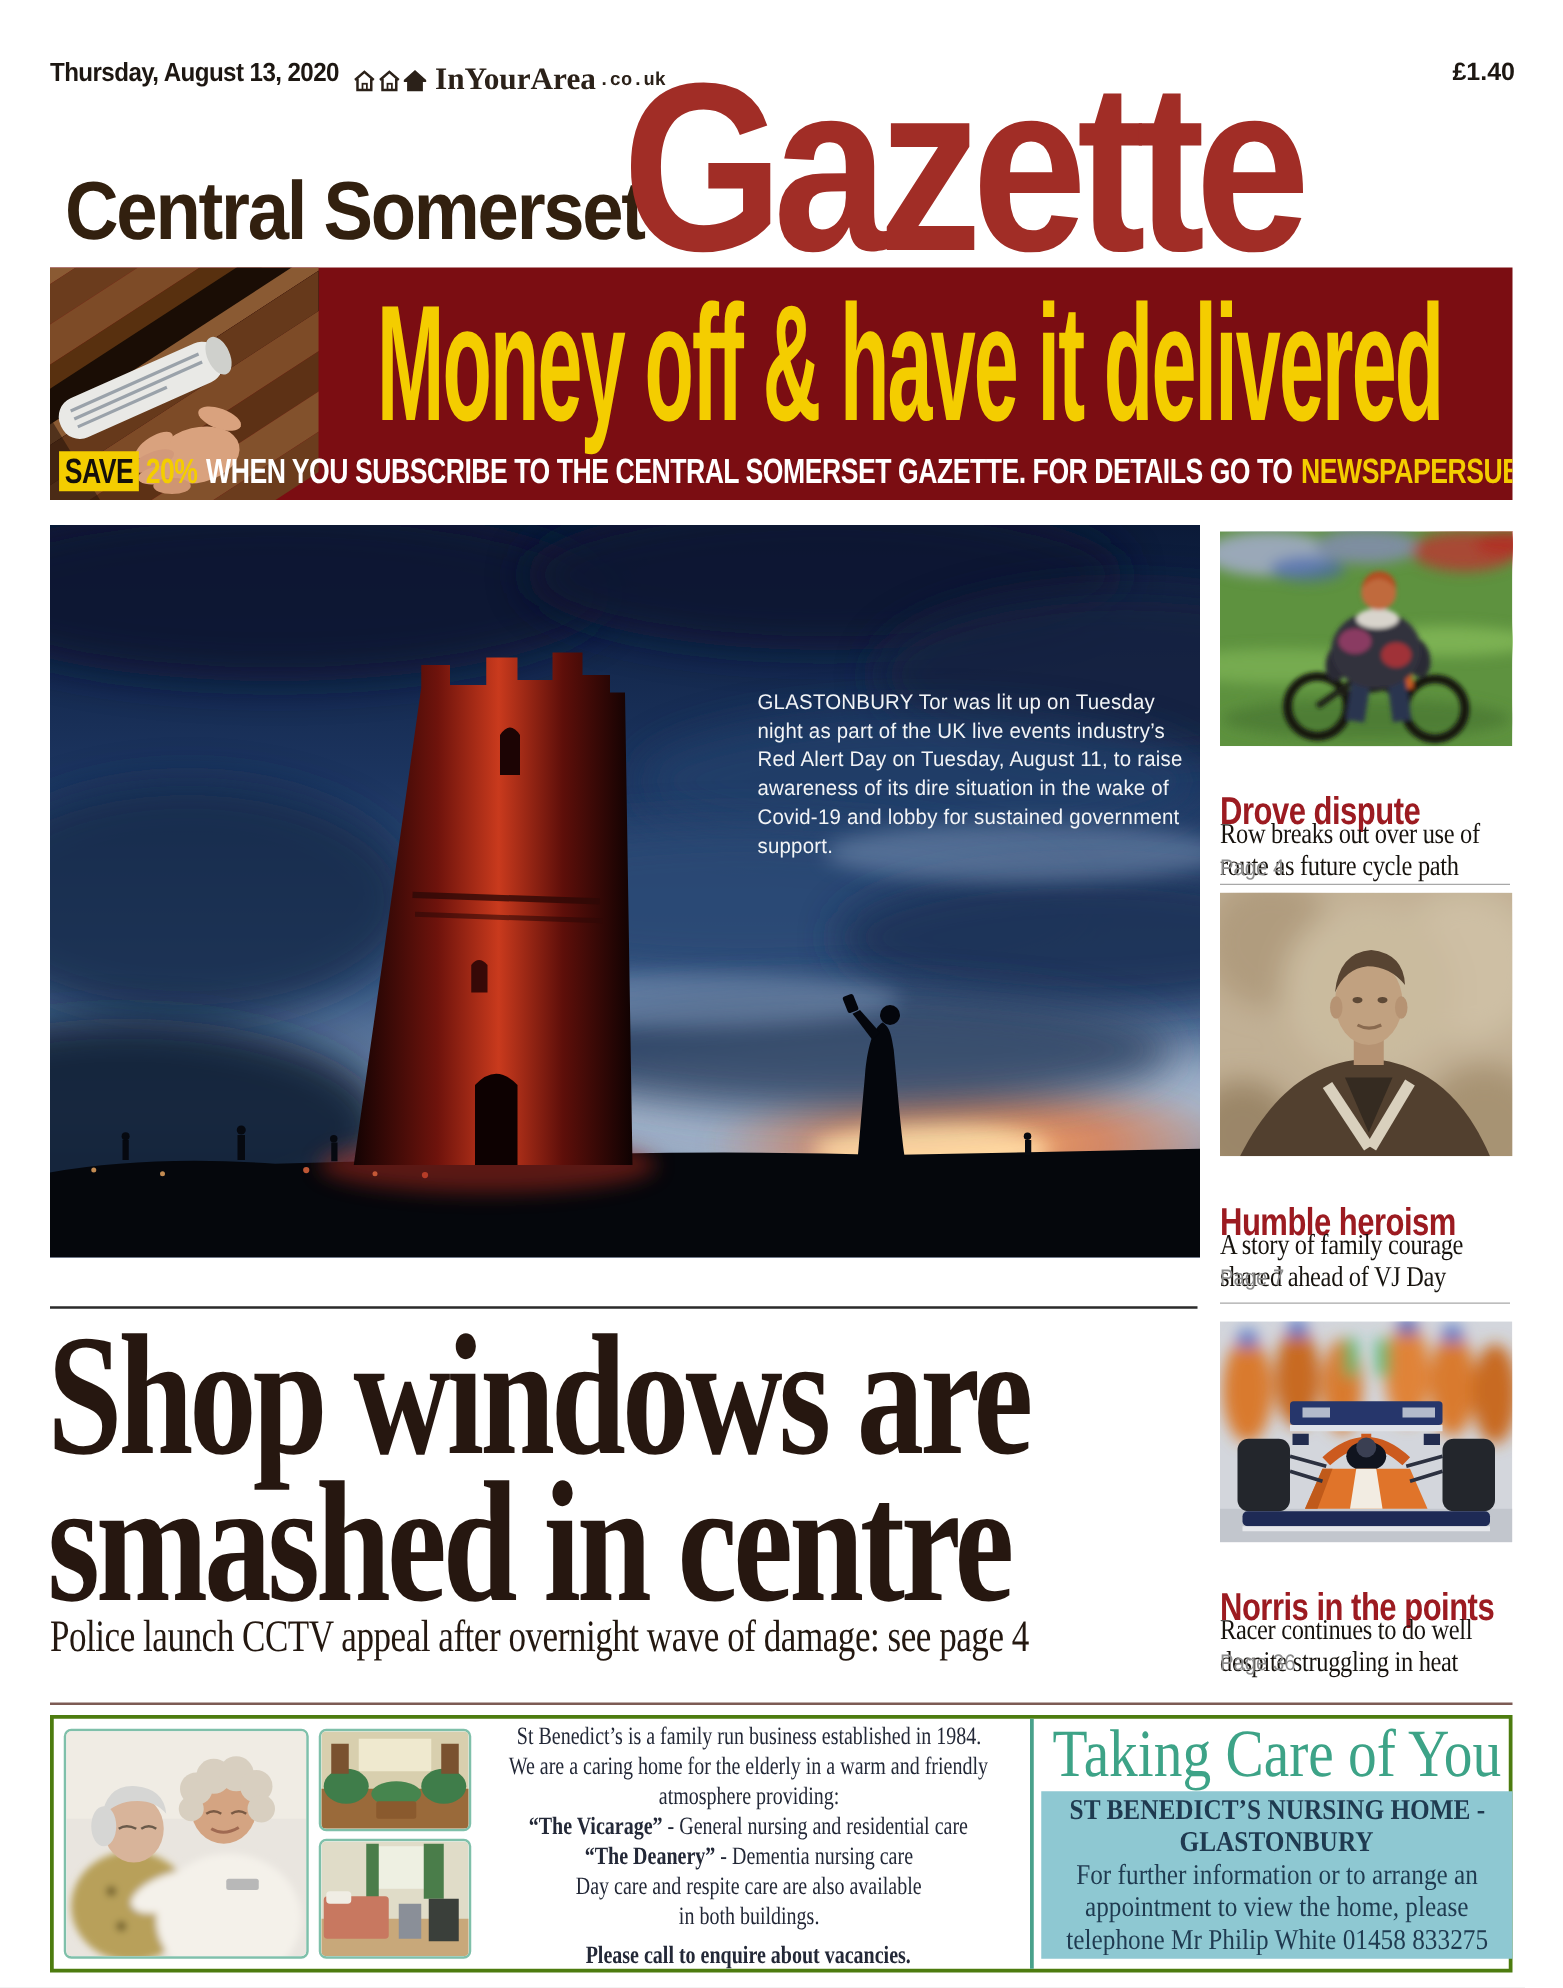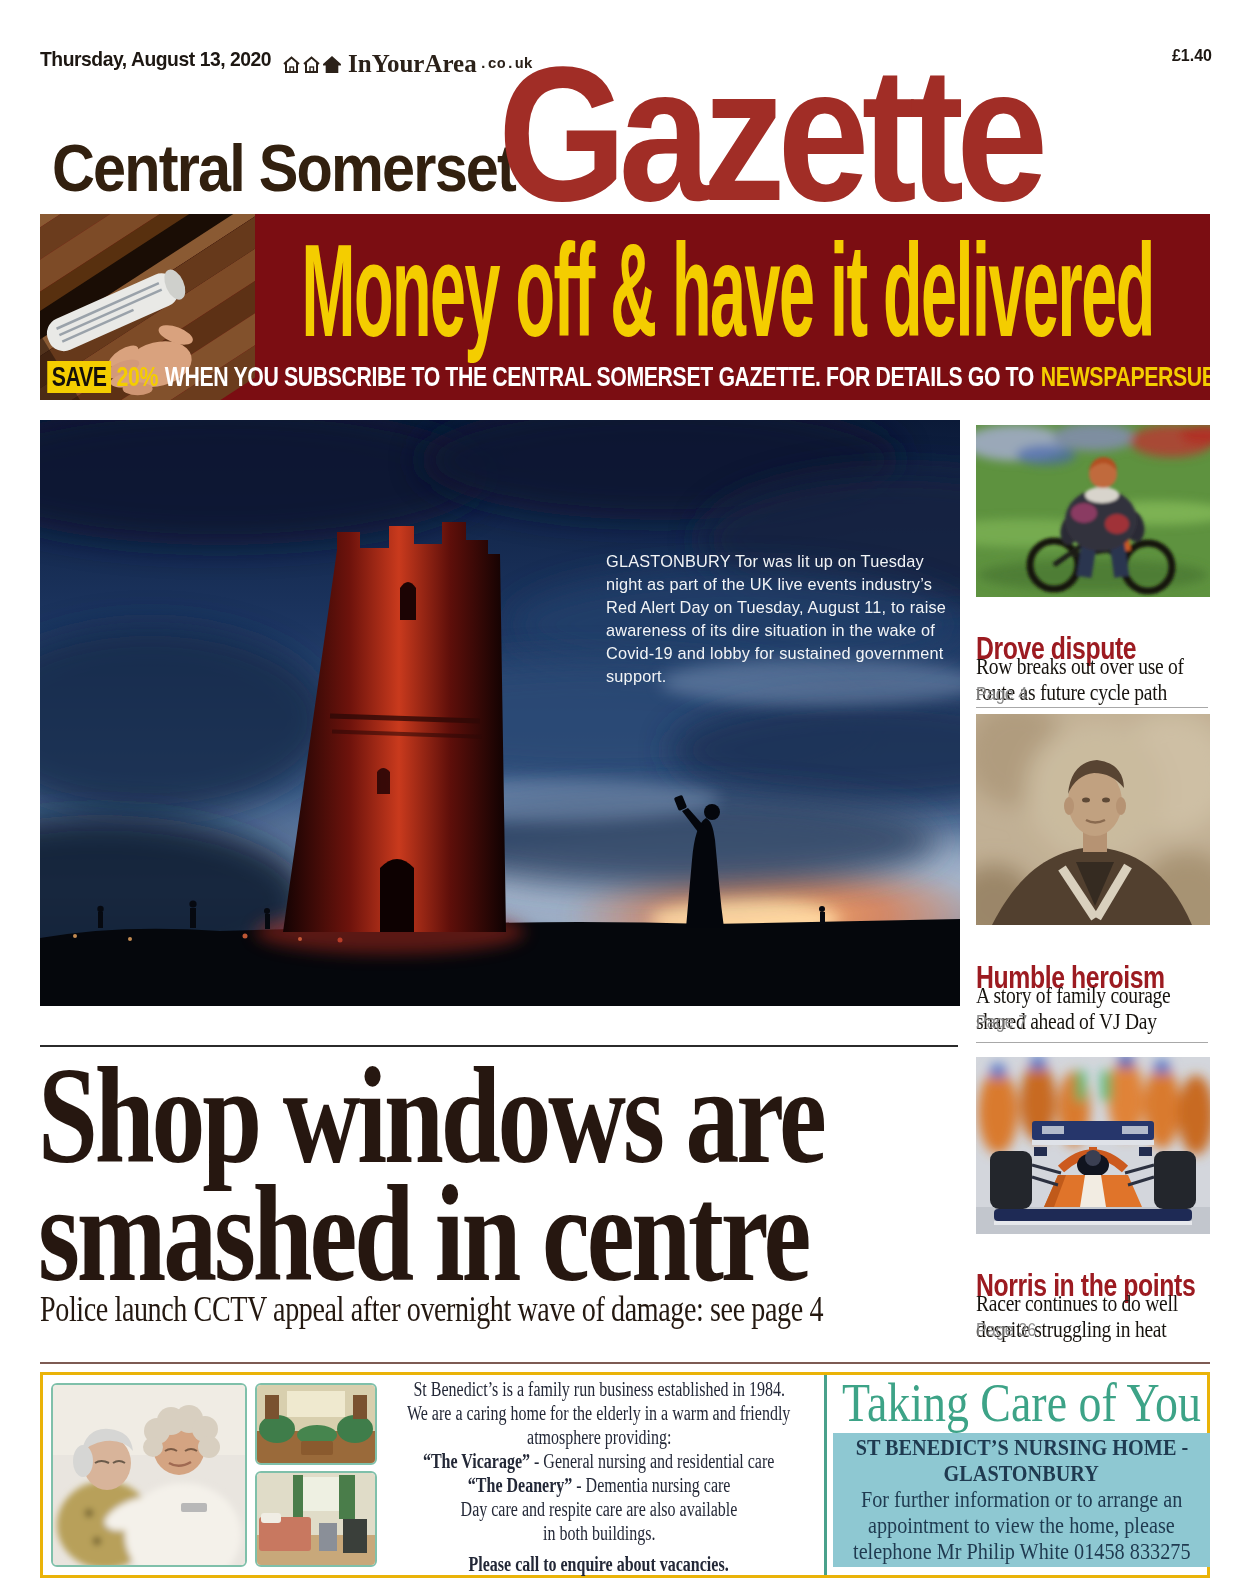--- a/index.html
+++ b/index.html
@@ -7,21 +7,21 @@
         font-family:"Liberation Sans",sans-serif;color:#241710;}
   .abs{position:absolute;}
 
   
   .hdr-date{left:40px;top:47px;font-size:21px;font-weight:bold;color:#1d1712;
             transform:scaleX(.92);transform-origin:left top;letter-spacing:-.5px;}
   .hdr-brand{left:282px;top:50px;display:flex;align-items:center;gap:2px;}
   .hdr-brand .houses{display:flex;align-items:flex-end;gap:1px;margin-right:4px;}
   .hdr-brand .bname{font-family:"Liberation Serif",serif;font-weight:bold;font-size:25px;color:#2b2119;}
   .hdr-brand .bsuf{font-family:Liberation Mono, monospace;font-weight:bold;font-size:15px;color:#2b2119;}
-  .hdr-price{right:38px;top:47px;font-size:16px;font-weight:bold;color:#1d1712;}
+  .hdr-price{right:38px;top:47px;font-size:20px;font-weight:bold;color:#1d1712;}
 
   
   .mh-region{left:52px;top:130px;font-size:66px;font-weight:bold;color:#32200f;
              letter-spacing:-2px;transform:scaleX(.9);transform-origin:left top;white-space:nowrap;}
   .mh-title{left:498px;top:38px;font-size:192px;font-weight:bold;color:#a12d26;line-height:1;
             letter-spacing:-9px;transform:scaleX(.86);transform-origin:left top;white-space:nowrap;}
 
   
   .banner{left:40px;top:214px;width:1170px;height:186px;background:#7b0d12;overflow:hidden;}
   .banner-photo{position:absolute;left:0;top:0;width:215px;height:186px;overflow:hidden;}
@@ -62,21 +62,21 @@
   .headline{left:38px;top:1050px;margin:0;font-family:"Liberation Serif",serif;font-weight:bold;
             color:#261710;font-size:138px;line-height:104px;letter-spacing:-4px;
             transform:scaleX(.78);transform-origin:left top;white-space:nowrap;}
   .headline .hl{display:block;padding-top:14px;}
   .subhead{left:40px;top:1288px;font-family:"Liberation Serif",serif;font-size:36px;color:#241810;
            letter-spacing:-.5px;transform:scaleX(.78);transform-origin:left top;white-space:nowrap;}
 
   
   .ad-sep{left:40px;top:1362px;width:1170px;height:2px;background:#7d5b54;}
   .advert{left:40px;top:1372px;width:1170px;height:206px;background:#ffffff;
-          border:3px solid #eab308;box-sizing:border-box;}
+          border:3px solid #4d7c0f;box-sizing:border-box;}
   .ad-photo{position:absolute;border:2px solid #7fc0aa;border-radius:6px;overflow:hidden;box-sizing:border-box;}
   .ad-ph-nurse{left:8px;top:8px;width:196px;height:184px;}
   .ad-ph-lounge{left:212px;top:8px;width:122px;height:82px;}
   .ad-ph-bed{left:212px;top:96px;width:122px;height:96px;}
   .ad-center{position:absolute;left:342px;top:6px;width:428px;height:190px;display:flex;flex-direction:column;
              align-items:center;justify-content:center;font-family:"Liberation Serif",serif;font-size:20px;
              line-height:24px;color:#232837;}
   .ad-center .cl{white-space:nowrap;transform:scaleX(.8);transform-origin:center;}
   .ad-center .call{margin-top:7px;font-weight:bold;}
   .ad-right{position:absolute;left:781px;top:0;width:389px;height:200px;border-left:3px solid #49a18b;}

